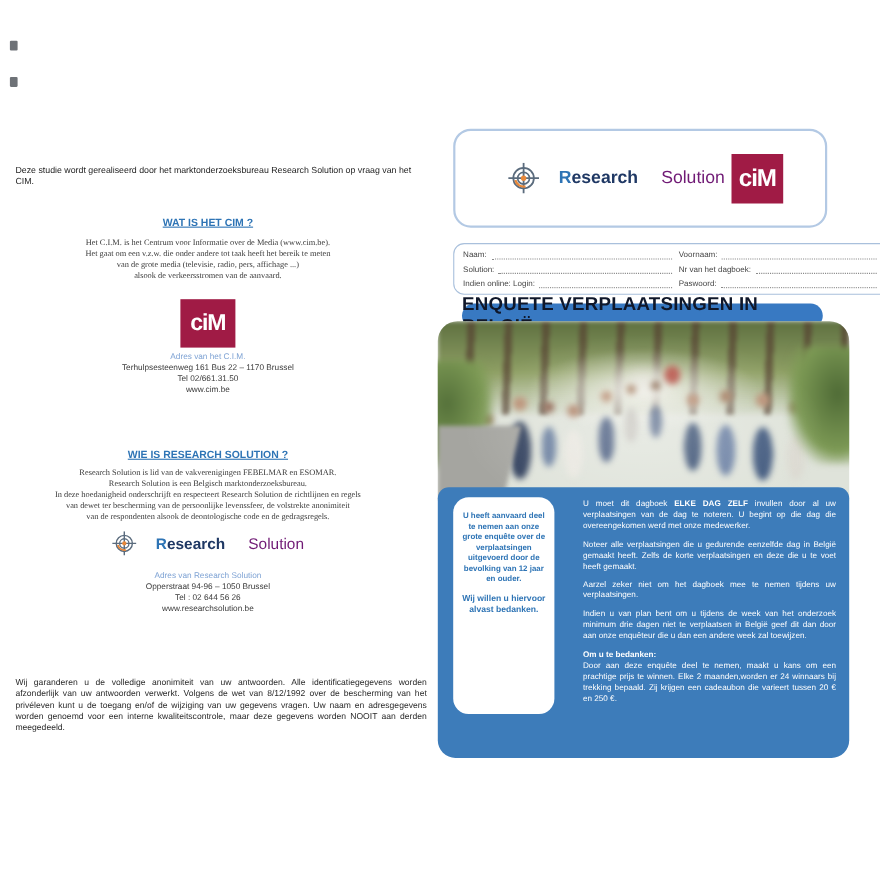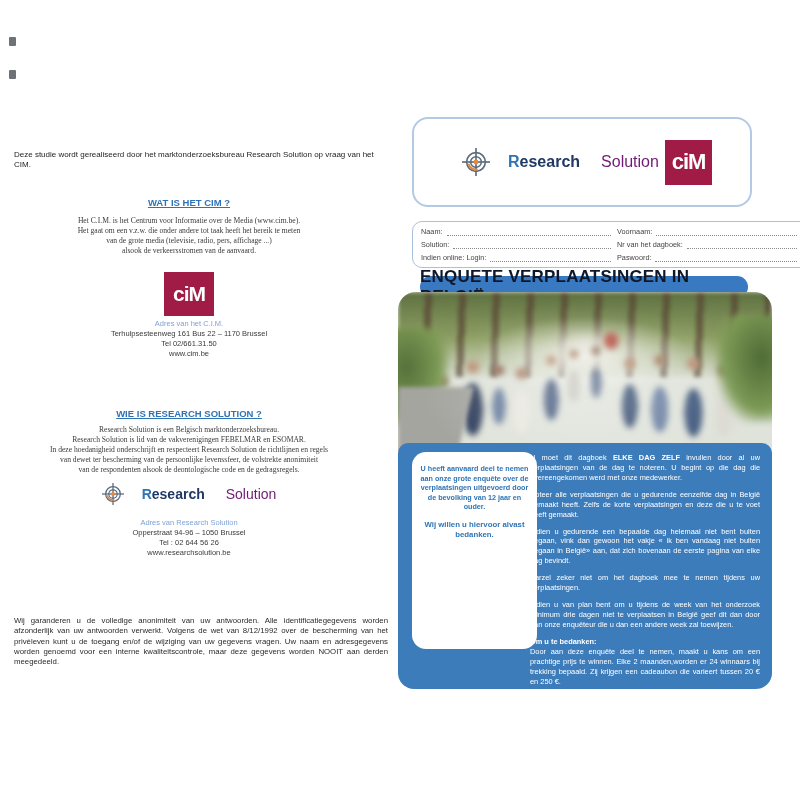--- a/index.html
+++ b/index.html
@@ -87,21 +87,21 @@
       radial-gradient(14px 38px at 70% 72%, #6c81a4 60%, transparent 61%),
       radial-gradient(9px 9px   at 79% 44%, #b98f74 70%, transparent 71%),
       radial-gradient(15px 40px at 79% 74%, #41597e 60%, transparent 61%),
       radial-gradient(8px 8px   at 87% 48%, #9a7a64 70%, transparent 71%),
       radial-gradient(13px 34px at 87% 76%, #dcdad2 60%, transparent 61%),
       radial-gradient(40px 26px at 50% 34%, rgba(233,231,224,.85), transparent 70%);}
   .glow{background:radial-gradient(ellipse at 50% 60%, rgba(255,255,255,.28), transparent 62%);}
 
   
   .blue-panel{left:398px;top:443px;width:374px;height:246px;background:#3d7cba;border-radius:10px 10px 16px 16px;}
-  .white-box{left:412px;top:452px;width:125px;height:197px;background:#fff;border-radius:14px;
+  .white-box{left:412px;top:452px;width:92px;height:197px;background:#fff;border-radius:14px;
              box-sizing:border-box;padding:12px 7px;color:#2e74b5;text-align:center;}
   .white-box p{margin:0 0 8px 0;font-size:7.2px;line-height:1.32;font-weight:bold;}
   .white-box p.thanks{font-size:7.8px;}
   .right-text{left:530px;top:453px;width:230px;color:#fff;font-size:7.4px;line-height:1.34;text-align:justify;}
   .right-text p{margin:0 0 7px 0;}
   .right-text .p-head{font-weight:bold;margin:0;}
   .b{font-weight:bold;}
 </style>
 </head>
 <body>
@@ -129,22 +129,22 @@
   <div class="abs addr" style="top:319px;">
     <div class="label">Adres van het C.I.M.</div>
     <div>Terhulpsesteenweg 161 Bus 22 – 1170 Brussel</div>
     <div>Tel  02/661.31.50</div>
     <div>www.cim.be</div>
   </div>
 
   <div class="abs sec-heading" style="top:408px;">WIE IS RESEARCH SOLUTION ?</div>
 
   <div class="abs centered-par" style="top:425px;">
+    <div>Research Solution is lid van de vakverenigingen  FEBELMAR en ESOMAR.</div>
     <div>Research Solution is een Belgisch marktonderzoeksbureau.</div>
-    <div>Research Solution is lid van de vakverenigingen  FEBELMAR en ESOMAR.</div>
     <div>In deze hoedanigheid onderschrijft en respecteert Research Solution de richtlijnen en regels</div>
     <div>van dewet ter bescherming van de persoonlijke levenssfeer, de volstrekte anonimiteit</div>
     <div>van de respondenten alsook de deontologische code en de gedragsregels.</div>
   </div>
 
   <div class="abs rs-logo rs-logo-left">
     <svg width="22" height="22" viewBox="0 0 24 24">
       <line x1="12" y1="0" x2="12" y2="24" stroke="#5a6b7d" stroke-width="1.4"></line>
       <line x1="0" y1="12" x2="24" y2="12" stroke="#5a6b7d" stroke-width="1.4"></line>
       <circle cx="12" cy="12" r="8" fill="none" stroke="#5a6b7d" stroke-width="1.4"></circle>
@@ -231,20 +231,19 @@
   <div class="abs blue-panel"></div>
 
   <div class="abs white-box">
     <p>U heeft aanvaard deel te nemen aan onze grote enquête over de verplaatsingen uitgevoerd door de bevolking van 12 jaar en ouder.</p>
     <p class="thanks">Wij willen u hiervoor alvast bedanken.</p>
   </div>
 
   <div class="abs right-text">
     <p><span>U moet dit dagboek </span><span class="b">ELKE DAG ZELF</span><span> invullen door al uw verplaatsingen van de dag te noteren. U begint op die dag die overeengekomen werd met onze medewerker.</span></p>
     <p>Noteer alle verplaatsingen die u gedurende eenzelfde dag in België gemaakt heeft. Zelfs de korte verplaatsingen en deze die u te voet heeft gemaakt.</p>
-    <p>Indien u gedurende een bepaalde dag helemaal niet bent buiten gegaan, vink dan gewoon het vakje « ik ben vandaag niet buiten gegaan in België» aan, dat zich bovenaan de eerste pagina van elke dag bevindt.</p>
     <p>Aarzel zeker niet om het dagboek mee te nemen tijdens uw verplaatsingen.</p>
     <p>Indien u van plan bent om u tijdens de week van het onderzoek  minimum drie dagen niet te verplaatsen in België geef dit dan door aan onze enquêteur die u dan een andere week zal toewijzen.</p>
     <p class="p-head">Om u te bedanken:</p>
     <p>Door aan deze enquête deel te nemen, maakt u kans om een prachtige prijs te winnen. Elke 2 maanden,worden er 24 winnaars bij trekking bepaald. Zij krijgen een cadeaubon die varieert tussen 20 € en 250 €.</p>
   </div>
 
 </div>
 
 </body></html>

